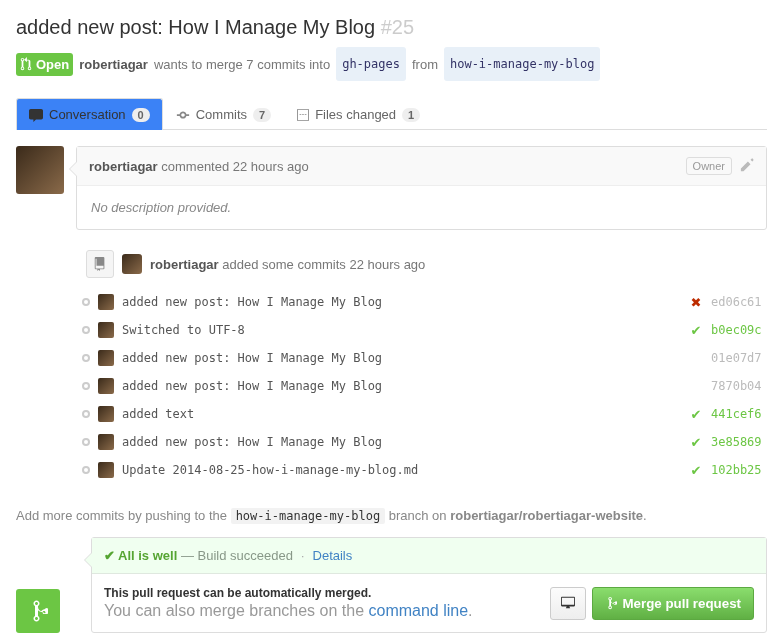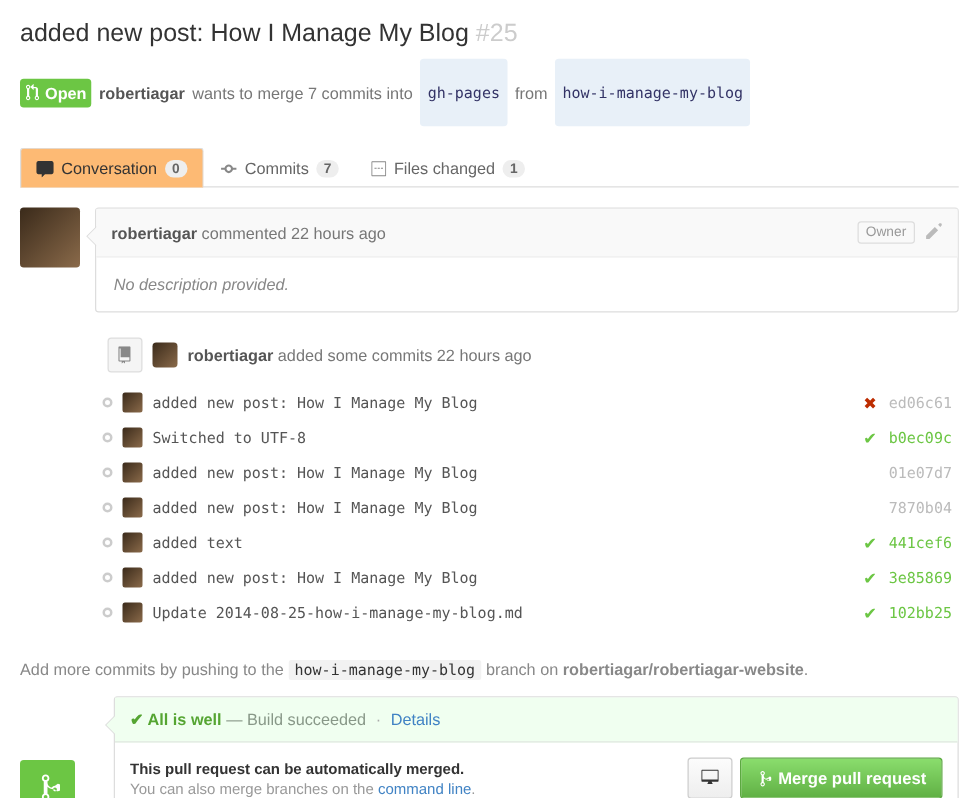--- a/index.html
+++ b/index.html
@@ -4,25 +4,25 @@
 <style>
 *{box-sizing:border-box;margin:0;padding:0}
 body{font-family:Helvetica,Arial,sans-serif;font-size:13px;color:#333;background:#fff;padding:16px;width:783px}
 a{color:#4183c4;text-decoration:none}
 .title-row{margin-bottom:8px}
 .title-row h1{font-size:20px;font-weight:400;color:#333}
 .title-row .num{color:#ccc;font-weight:300}
 .state-row{display:flex;align-items:center;gap:6px;margin-bottom:16px;font-size:13px;color:#777}
 .state-badge{background:#6cc644;color:#fff;padding:4px 4px;border-radius:3px;font-weight:600;display:inline-flex;align-items:center;gap:4px}
 .state-badge svg{fill:#fff}
-.branch{background:#e8f0f8;color:#336;padding:20px 6px;border-radius:3px;font-family:Consolas,monospace;font-size:12px}
+.branch{background:#e8f0f8;color:#336;padding:10px 6px;border-radius:3px;font-family:Consolas,monospace;font-size:12px}
 .author{color:#555;font-weight:600}
 .tabs{border-bottom:1px solid #ddd;margin-bottom:16px;display:flex}
 .tab{padding:8px 12px;border:1px solid transparent;border-bottom:none;color:#666;display:flex;align-items:center;gap:6px;cursor:pointer;position:relative;top:1px}
-.tab.active{border-color:#ddd;background:#fdba74;border-radius:3px 3px 0 0;color:#333}
+.tab.active{border-color:#ddd;background:#3b82f6;border-radius:3px 3px 0 0;color:#333}
 .counter{background:#eee;color:#666;border-radius:10px;padding:1px 6px;font-size:11px;font-weight:600}
 .thread{display:flex;gap:12px;align-items:flex-start}
 .avatar-col{width:48px;flex:none}
 .avatar{width:48px;height:48px;border-radius:3px;background:linear-gradient(135deg,#3a2a1a,#8a6a4a);display:block}
 .avatar-sm{width:20px;height:20px;border-radius:3px;background:linear-gradient(135deg,#3a2a1a,#8a6a4a);display:inline-block;vertical-align:middle;flex:none}
 .avatar-tiny{width:16px;height:16px;border-radius:2px;background:linear-gradient(135deg,#3a2a1a,#8a6a4a);display:inline-block;vertical-align:middle;flex:none}
 .timeline{flex:1;position:relative}
 .comment-box{border:1px solid #ddd;border-radius:3px;margin-bottom:20px;position:relative}
 .comment-box::before{content:"";position:absolute;left:-8px;top:14px;width:0;height:0;border:8px solid transparent;border-right-color:#ddd;border-left:none}
 .comment-box::after{content:"";position:absolute;left:-7px;top:14px;width:0;height:0;border:8px solid transparent;border-right-color:#f9f9f9;border-left:none}
@@ -50,21 +50,21 @@
 .merge-ico-box{width:44px;height:44px;background:#6cc644;border-radius:3px;display:flex;align-items:center;justify-content:center}
 .merge-ico-box svg{fill:#fff}
 .merge-panel{flex:1;border:1px solid #ddd;border-radius:3px;position:relative}
 .merge-panel::before{content:"";position:absolute;left:-8px;top:14px;border:8px solid transparent;border-right-color:#ddd;border-left:none}
 .merge-panel::after{content:"";position:absolute;left:-7px;top:14px;border:8px solid transparent;border-right-color:#f0fff0;border-left:none}
 .merge-status{background:#f0fff0;border-bottom:1px solid #dfe8df;padding:10px 12px;color:#889888;font-size:13px}
 .merge-status .ok{color:#55a532;font-weight:600}
 .merge-status .sep{color:#aaa;margin:0 4px}
 .merge-body{padding:12px;display:flex;align-items:center;gap:10px}
 .merge-text h3{font-size:12px;color:#333;margin-bottom:2px}
-.merge-text p{color:#999;font-size:12px}
+.merge-text p{color:#999;font-size:16px}
 .merge-text a{color:#4183c4}
 .btn{border:1px solid #ccc;background:linear-gradient(#fcfcfc,#eee);padding:7px 10px;border-radius:3px;cursor:pointer;font-weight:600;color:#333}
 .btn-merge{background:linear-gradient(#8add6d,#60b044);border-color:#5ca941;color:#fff;display:inline-flex;align-items:center;gap:6px;padding:7px 12px}
 .btn-merge svg{fill:#fff}
 .merge-actions{margin-left:auto;display:flex;gap:6px}
 </style>
 </head>
 <body>
 
 <div class="title-row">

